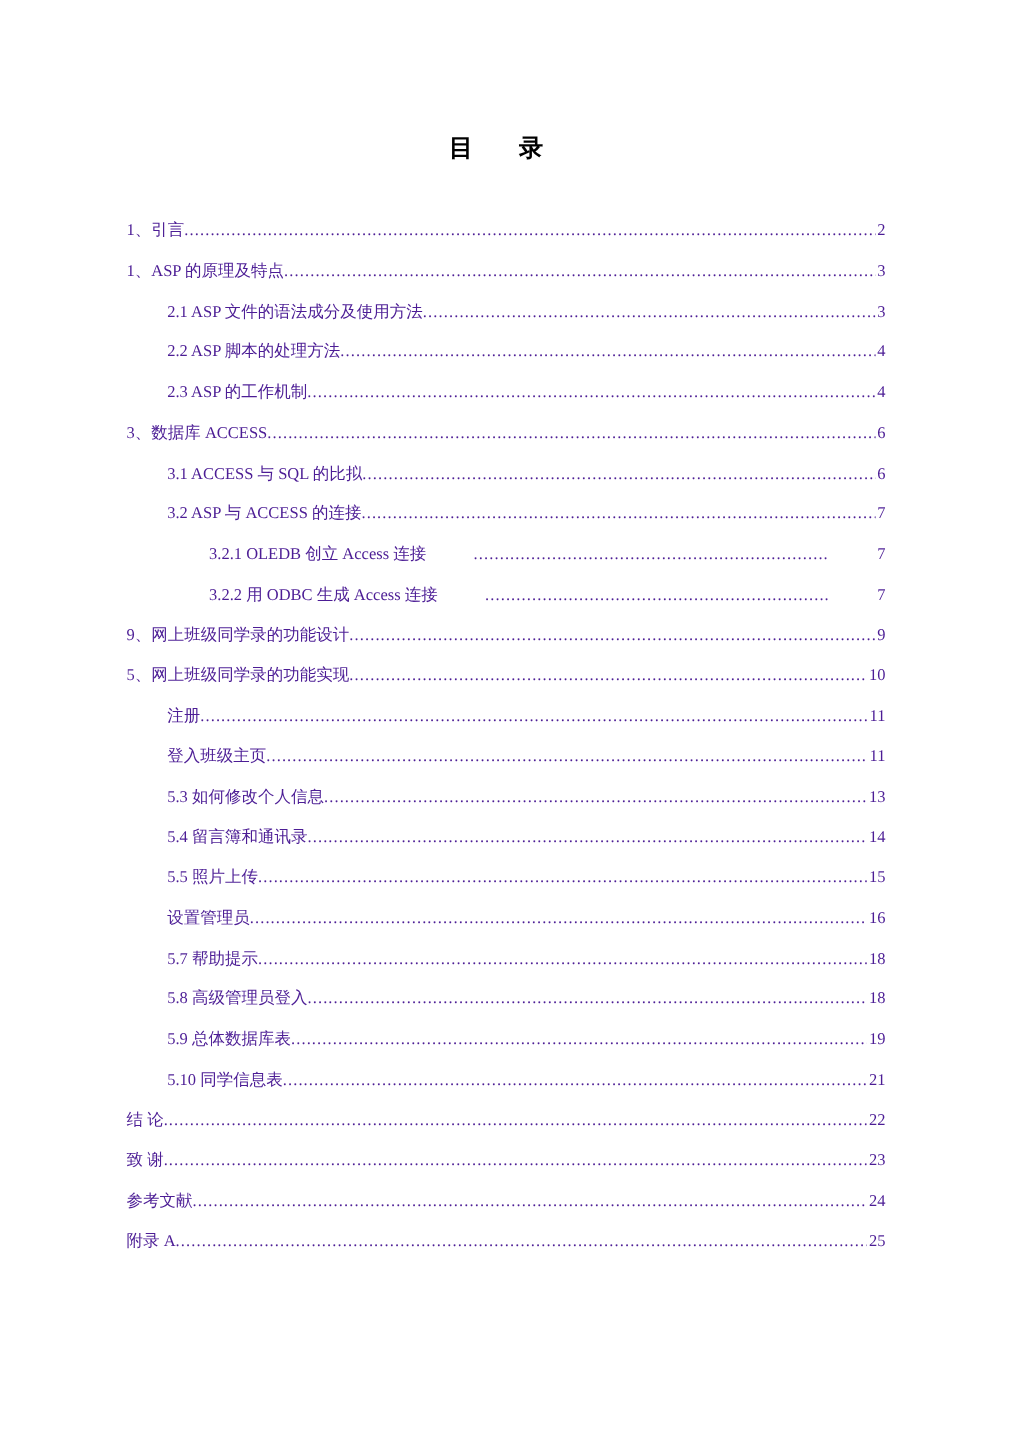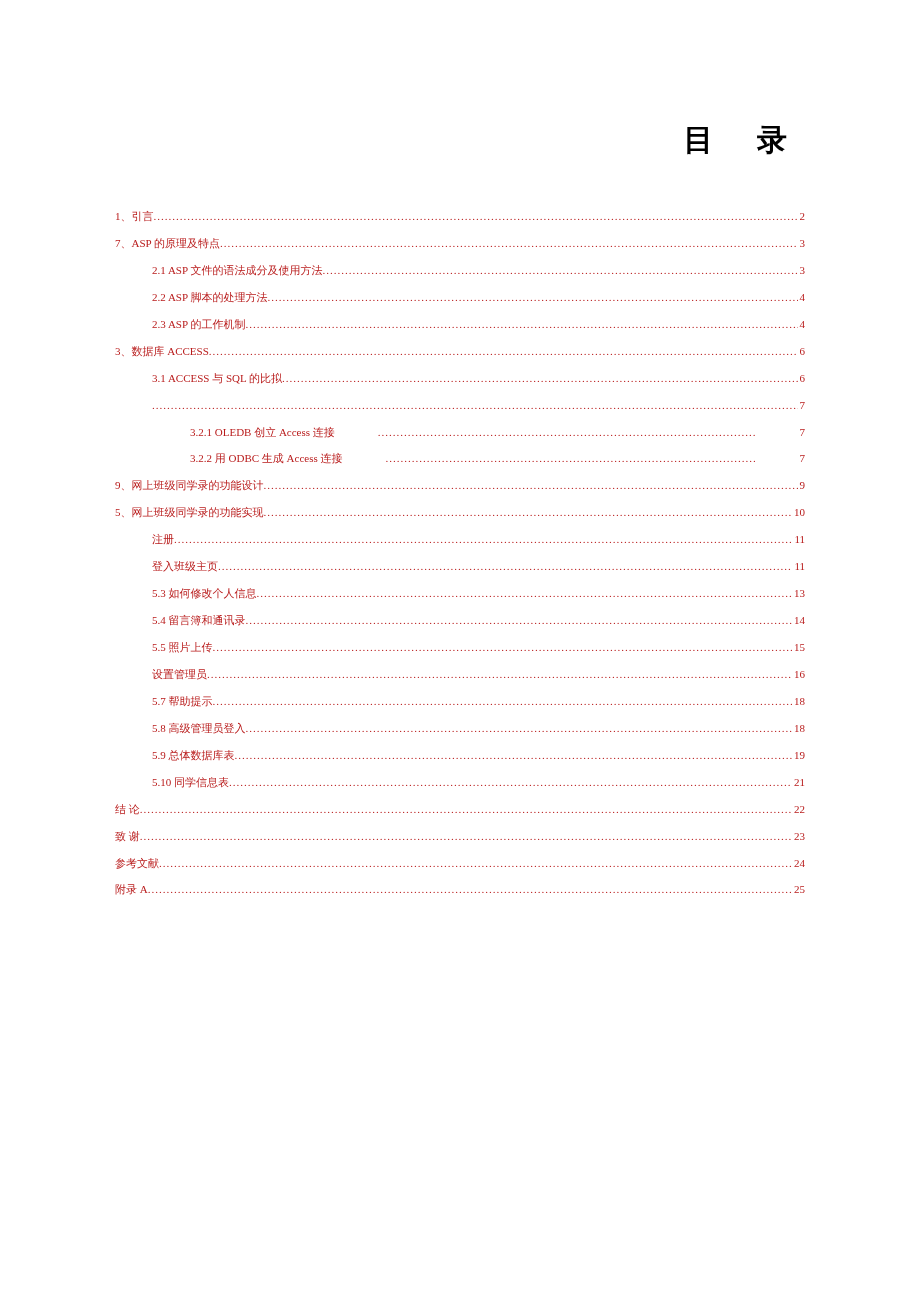--- a/index.html
+++ b/index.html
@@ -11,30 +11,30 @@
       width: 920px;
       height: 1302px;
       background: #ffffff;
       font-family: "SimSun", "宋体", serif;
       position: relative;
     }
     .page {
       padding: 120px 115px 100px 115px;
     }
     .title {
-      text-align: right;
-      font-size: 30px;
+      text-align: center;
+      font-size: 22px;
       font-weight: bold;
       letter-spacing: 18px;
       margin-bottom: 42px;
       font-family: "SimSun", "宋体", serif;
     }
     .toc {
-      font-size: 11px;
-      color: #b91c1c;
+      font-size: 15px;
+      color: #4c1d95;
     }
     .toc-row {
       display: flex;
       align-items: baseline;
       line-height: 2.45;
       white-space: nowrap;
     }
     .toc-label {
       flex: 0 0 auto;
     }
@@ -60,21 +60,21 @@
 
 <div class="page">
   <h1 class="title">目 录</h1>
   <div class="toc" id="toc-container">
       <div class="toc-row indent-0">
         <span class="toc-label">1、引言</span>
         <span class="toc-dots"></span>
         <span class="toc-page">2</span>
       </div>
       <div class="toc-row indent-0">
-        <span class="toc-label">7、ASP 的原理及特点</span>
+        <span class="toc-label">1、ASP 的原理及特点</span>
         <span class="toc-dots"></span>
         <span class="toc-page">3</span>
       </div>
       <div class="toc-row indent-1">
         <span class="toc-label">2.1 ASP 文件的语法成分及使用方法</span>
         <span class="toc-dots"></span>
         <span class="toc-page">3</span>
       </div>
       <div class="toc-row indent-1">
         <span class="toc-label">2.2 ASP 脚本的处理方法</span>
@@ -90,20 +90,21 @@
         <span class="toc-label">3、数据库 ACCESS</span>
         <span class="toc-dots"></span>
         <span class="toc-page">6</span>
       </div>
       <div class="toc-row indent-1">
         <span class="toc-label">3.1 ACCESS 与 SQL 的比拟</span>
         <span class="toc-dots"></span>
         <span class="toc-page">6</span>
       </div>
       <div class="toc-row indent-1">
+        <span class="toc-label">3.2 ASP 与 ACCESS 的连接</span>
         <span class="toc-dots"></span>
         <span class="toc-page">7</span>
       </div>
       <div class="toc-row indent-2">
         <span class="toc-label">3.2.1 OLEDB 创立 Access 连接</span>
         <span class="toc-dots"></span>
         <span class="toc-page">7</span>
       </div>
       <div class="toc-row indent-2">
         <span class="toc-label">3.2.2 用 ODBC 生成 Access 连接</span>

